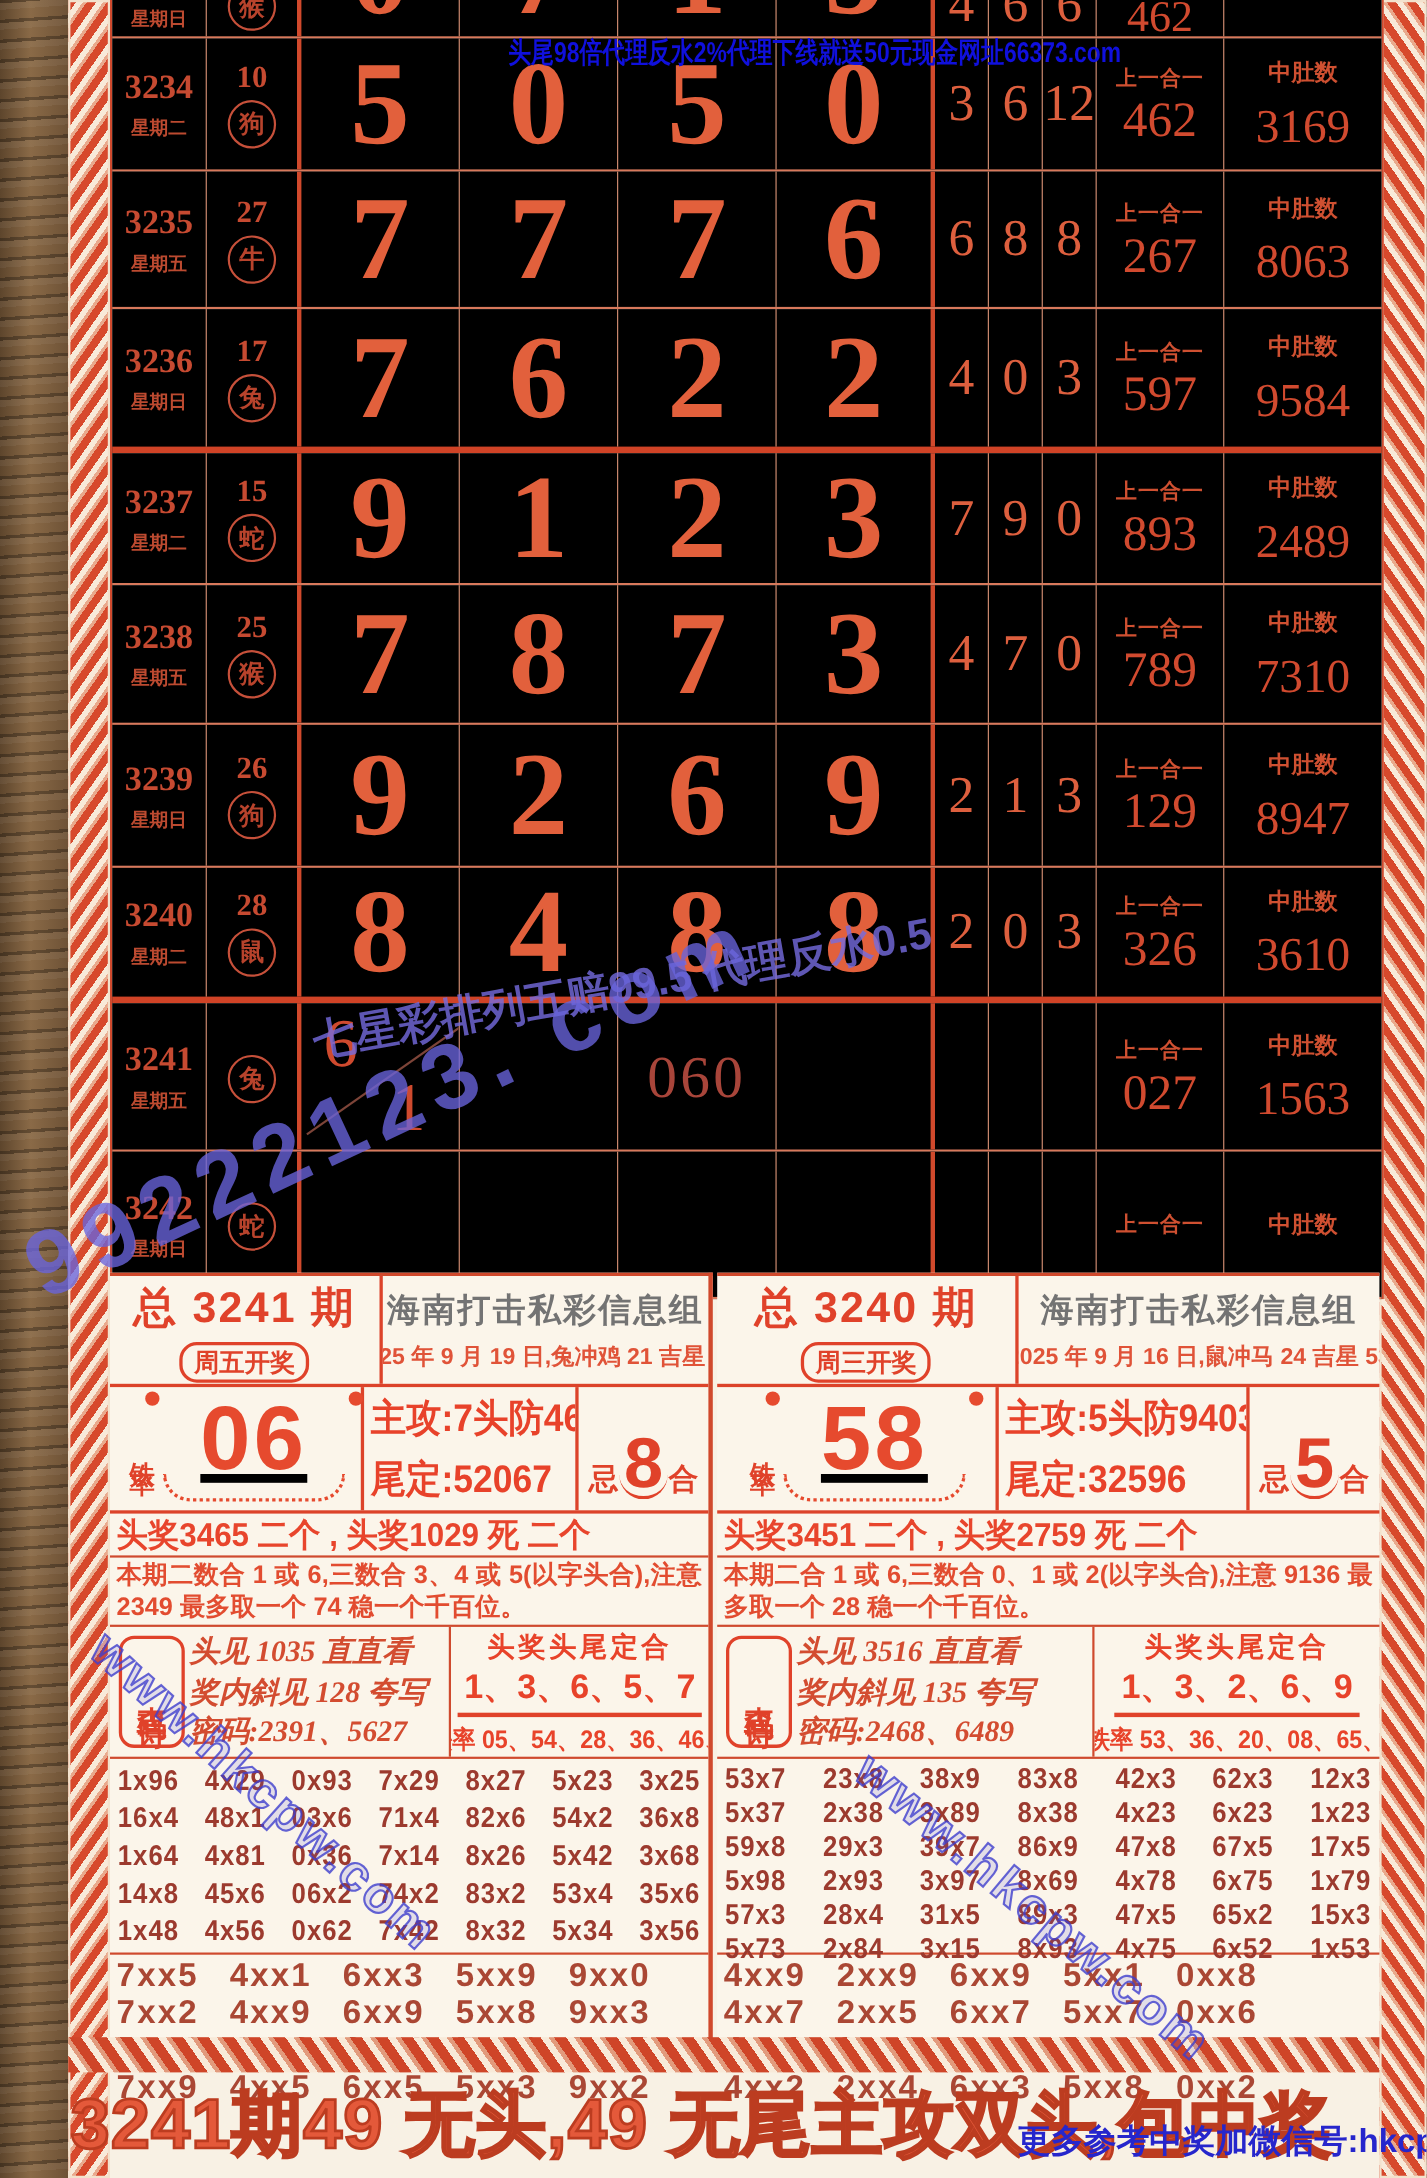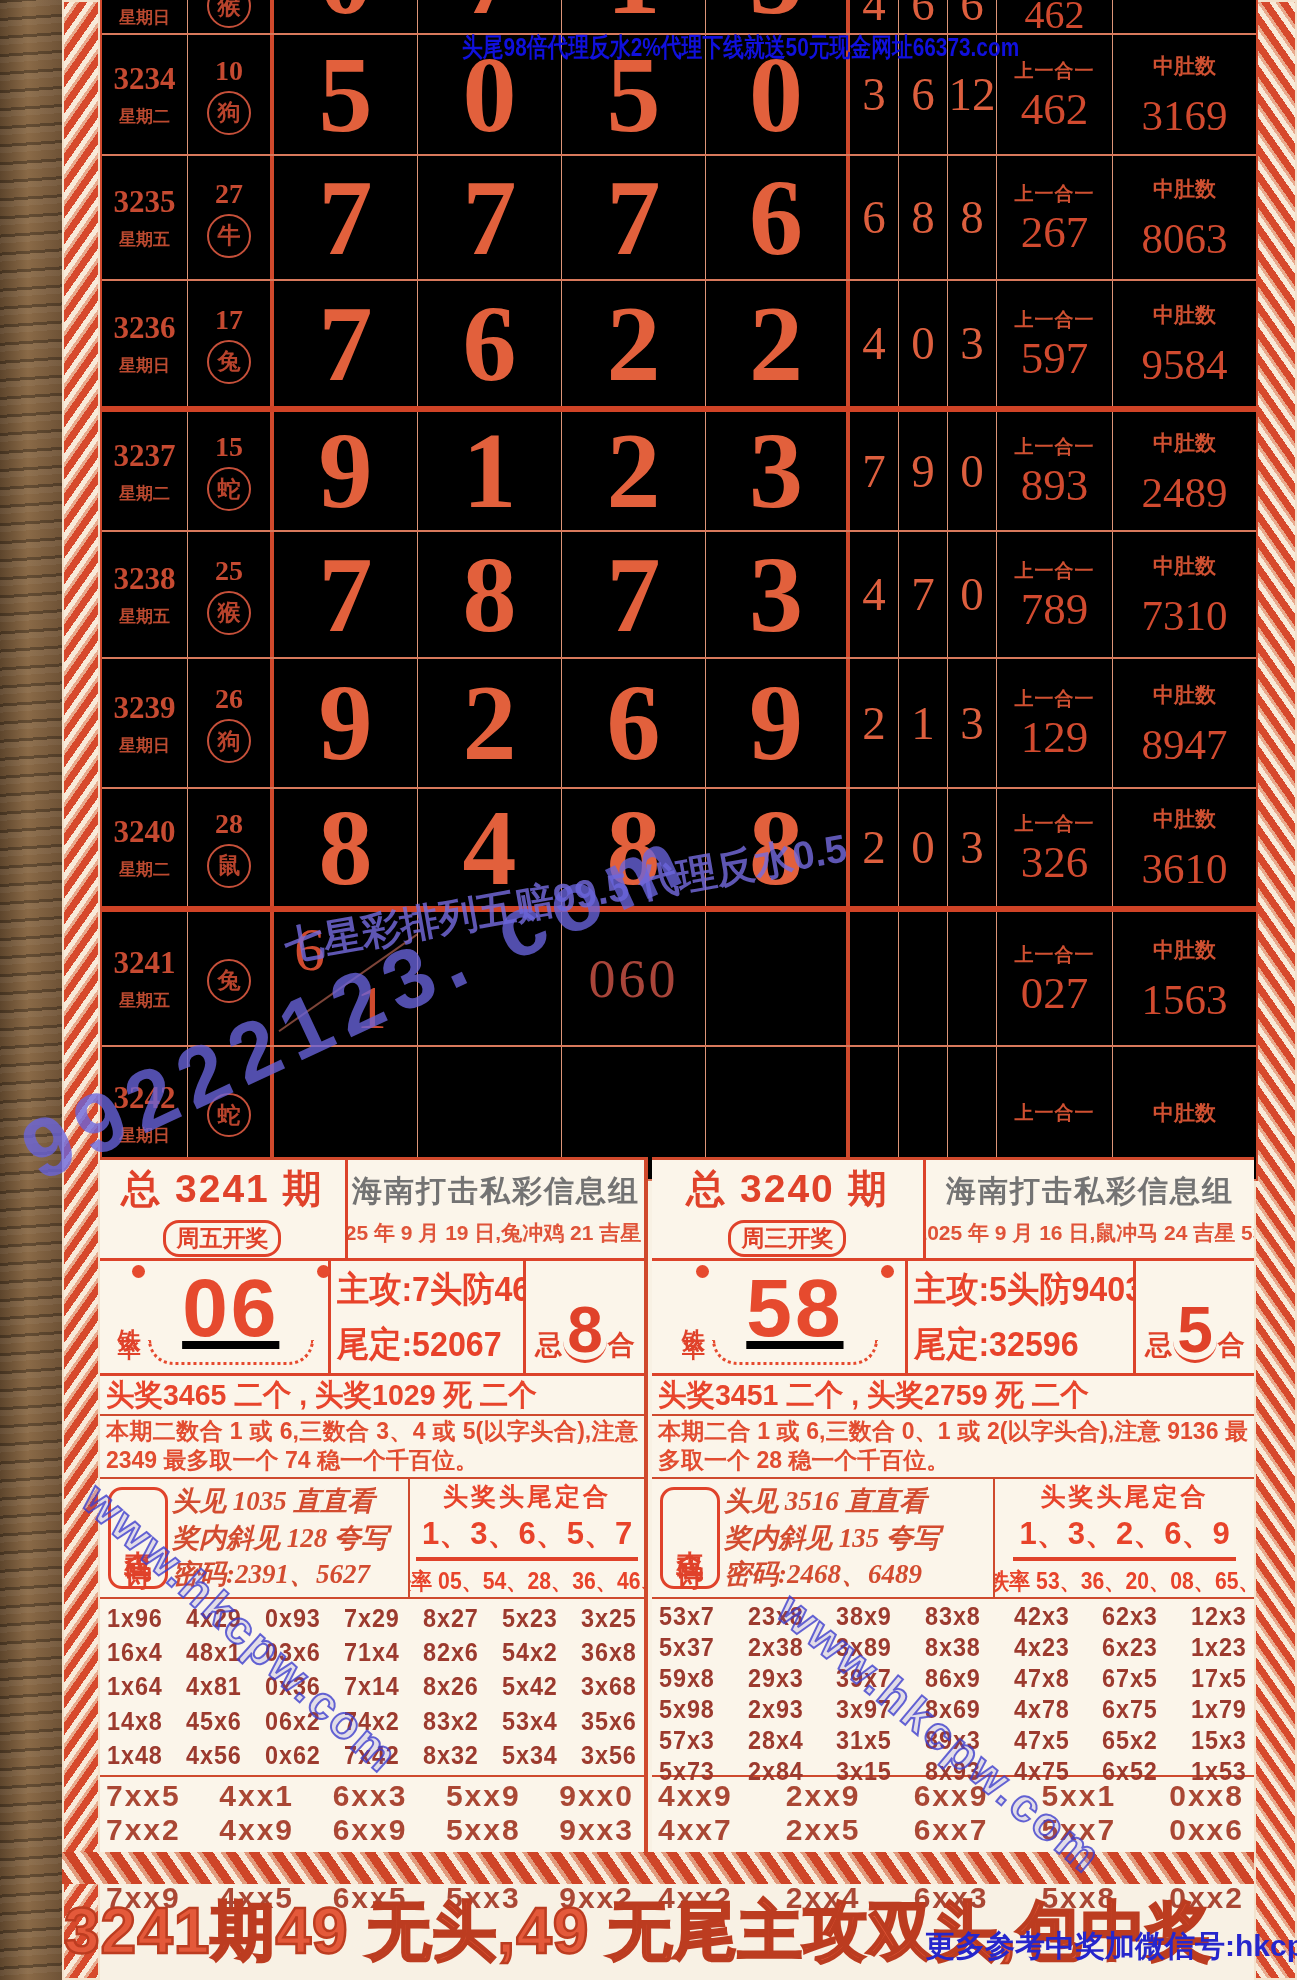--- a/index.html
+++ b/index.html
@@ -92,21 +92,21 @@
   .poem{flex:1;display:flex;flex-direction:column;justify-content:center;overflow:hidden;}
   .poem-line{font:italic 700 27px "Liberation Serif","DejaVu Serif",serif;color:#d34c30;line-height:1.35;white-space:nowrap;}
   .dinghe{width:43%;border-left:2px solid #cf4a2e;display:flex;flex-direction:column;align-items:center;justify-content:center;overflow:hidden;}
   .dh-title{font-weight:900;font-size:25px;color:#e8432a;letter-spacing:3px;white-space:nowrap;}
   .dh-nums{font-weight:900;font-size:31px;color:#e8432a;border-bottom:4px solid #e0422a;padding:0 6px 2px;white-space:nowrap;}
   .dh-bao{font-weight:900;font-size:23px;color:#e8432a;margin-top:5px;white-space:nowrap;transform:scaleX(.92);}
   .p-grid{height:172px;display:flex;flex-direction:column;justify-content:space-around;padding:2px 4px;border-bottom:2px solid #cf4a2e;}
   .g-row{display:flex;justify-content:space-between;}
   .g-cell{font-weight:700;font-size:26px;color:#9c3a2e;letter-spacing:1px;white-space:nowrap;transform:scaleX(.9);}
   .p-xx{height:96px;display:flex;flex-direction:column;justify-content:space-around;padding:2px 10px 2px 6px;}
-  .xx-row{display:flex;justify-content:space-between;}
+  .xx-row{display:flex;justify-content:flex-start;gap:28px;}
   .xx-cell{font-weight:900;font-size:30px;color:#aa4734;letter-spacing:2px;white-space:nowrap;}
   
   .topbanner{position:absolute;left:462px;top:30px;font-weight:900;font-size:26px;color:#1010dd;
     white-space:nowrap;transform:scaleX(.8);transform-origin:left;z-index:30;}
   .headline{position:absolute;left:64px;top:1888px;width:1230px;font-weight:900;font-size:64px;
     color:#e4593a;-webkit-text-stroke:2.5px #bc3c20;letter-spacing:1px;white-space:nowrap;overflow:hidden;z-index:25;}
   .wechat{position:absolute;left:925px;top:1926px;font-weight:700;font-size:30px;color:#2626cc;white-space:nowrap;z-index:30;}
   .wm{position:absolute;z-index:20;white-space:nowrap;pointer-events:none;}
   .wm1{left:285px;top:920px;font-weight:700;font-size:39px;color:rgba(118,108,224,.8);transform:rotate(-10deg);transform-origin:left center;}
   .wm2{left:28px;top:1108px;font-weight:700;font-size:84px;letter-spacing:10px;color:rgba(105,100,220,.78);transform:rotate(-25deg);transform-origin:left center;}

